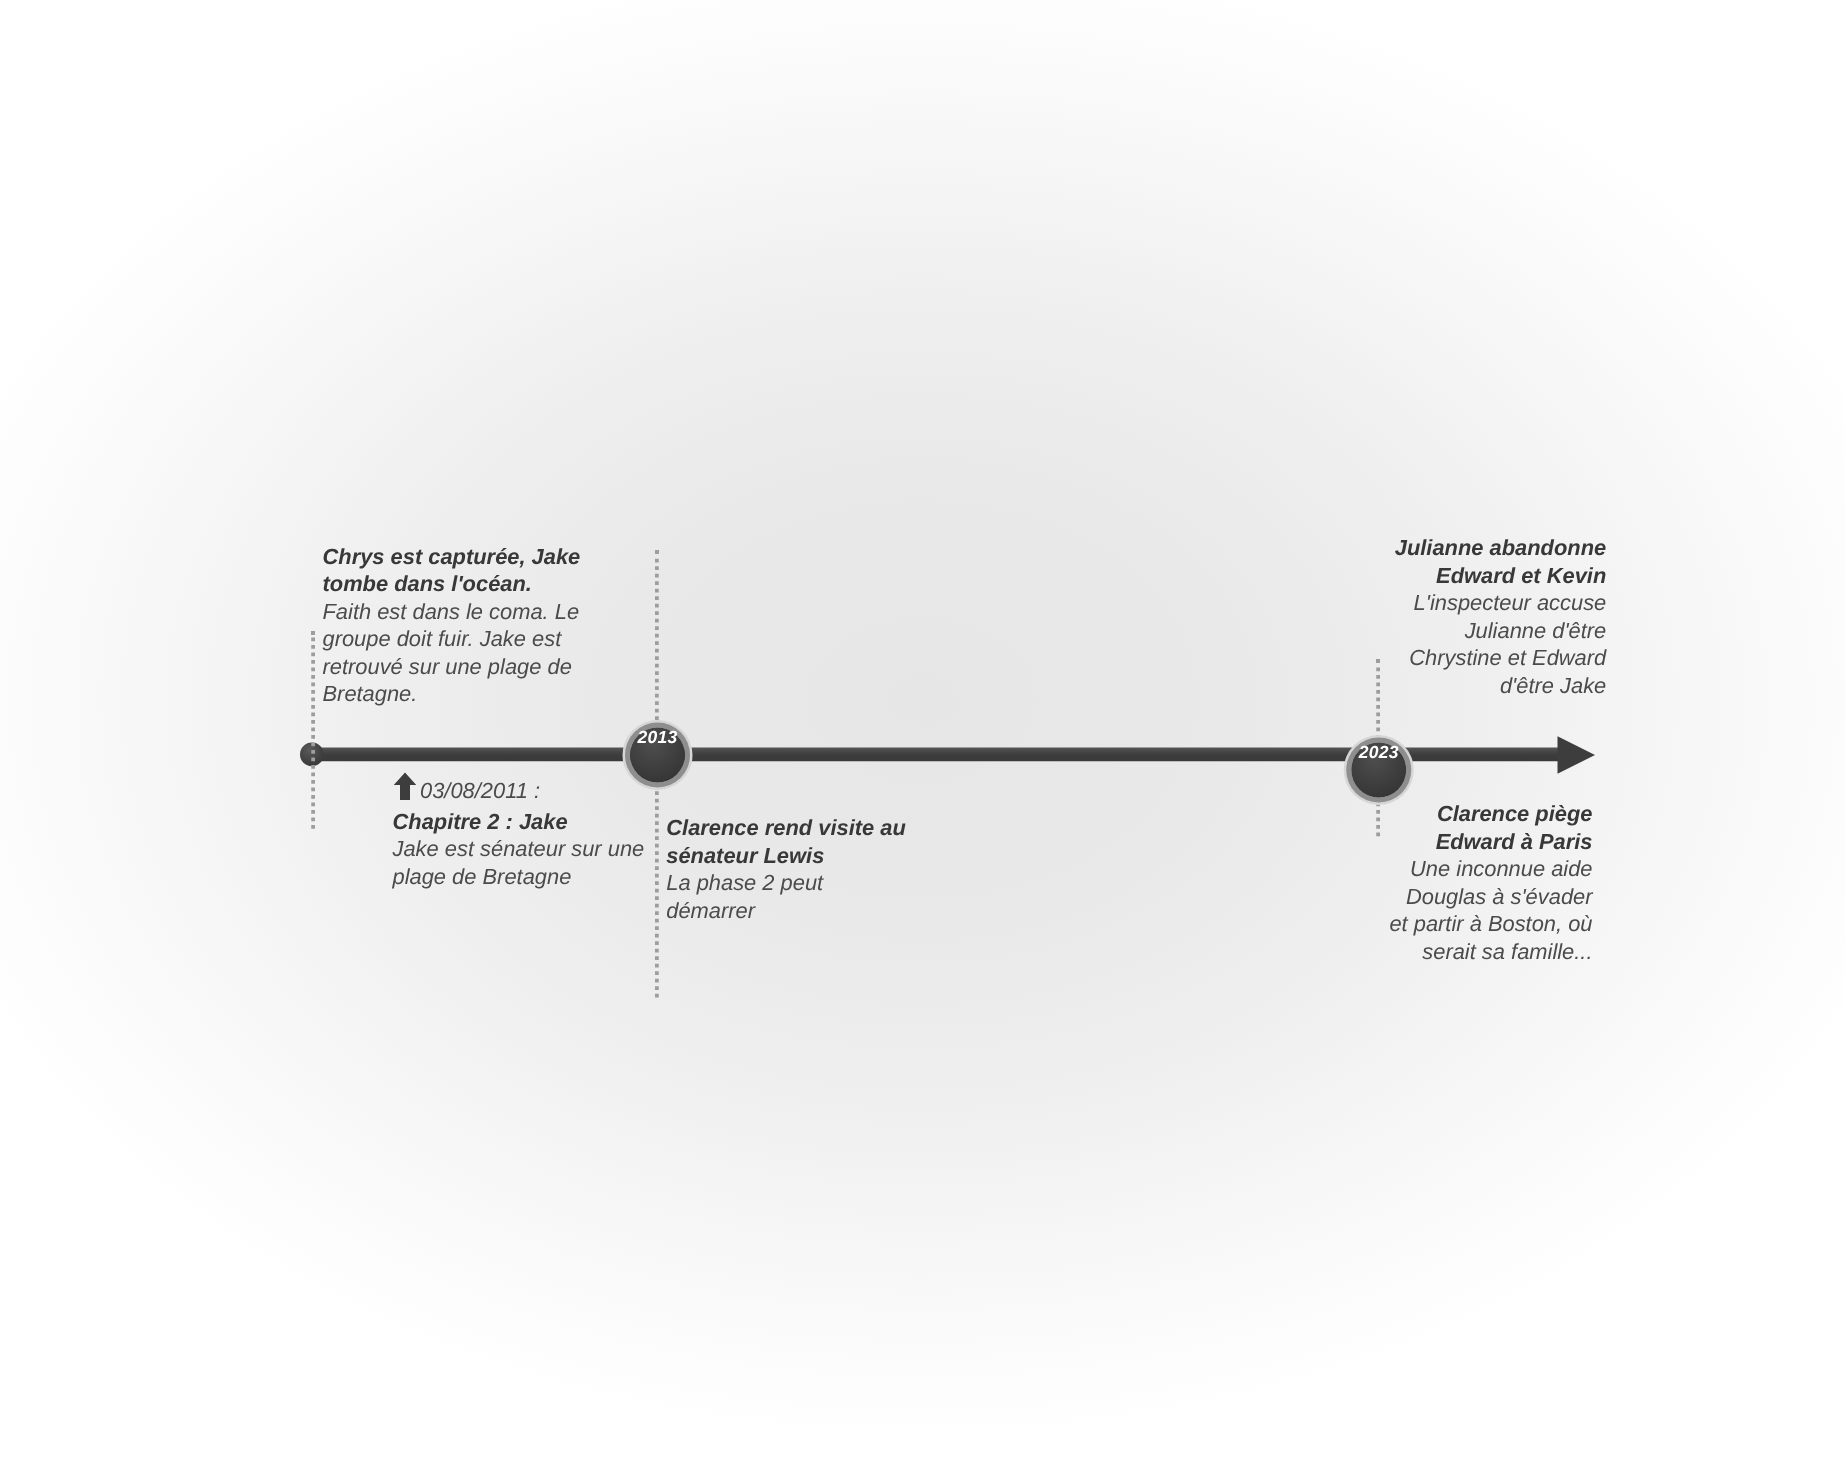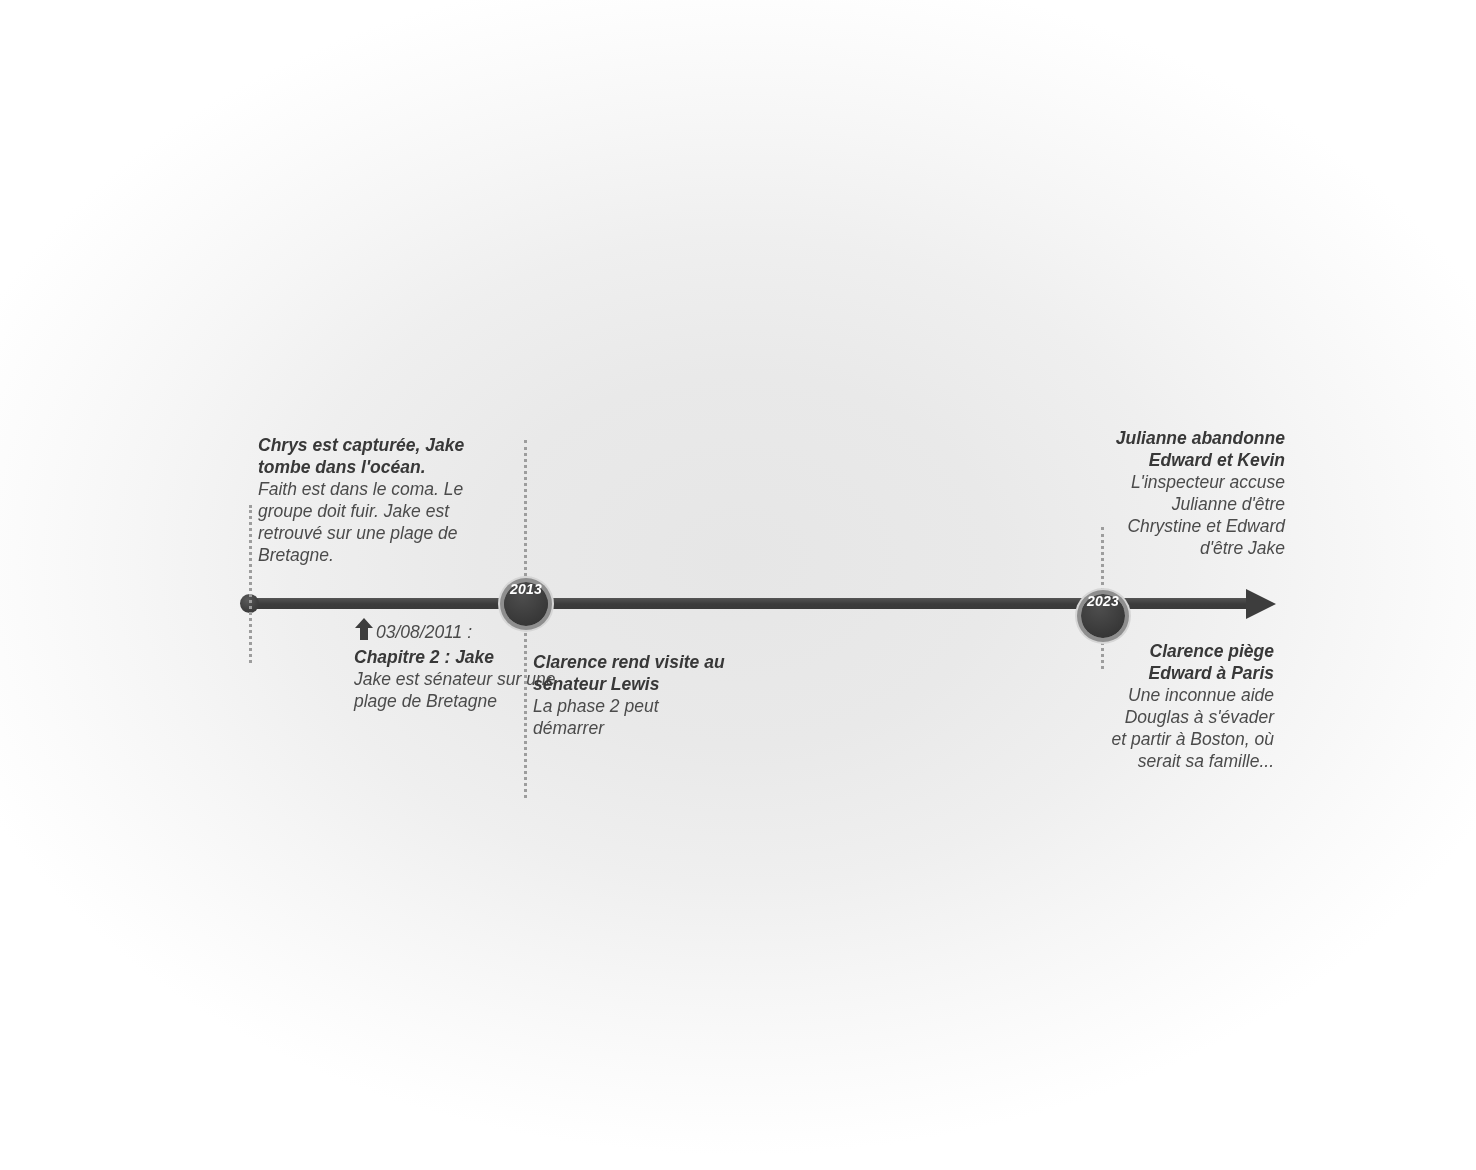--- a/index.html
+++ b/index.html
@@ -117,21 +117,21 @@
   }
   .up-arrow-icon {
     display: inline-block;
     vertical-align: -3px;
     margin-right: 2px;
   }
 
   .b-1 { left: 258px;  top: 434px;  width: 234px; }
   .b-2 { left: 533px;  top: 440px;  width: 200px; }
   .b-3 { left: 1110px; top: 427px;  width: 175px; text-align: right; }
-  .b-4 { left: 314px;  top: 617px;  width: 215px; margin-left: 40px; }
+  .b-4 { left: 314px;  top: 617px;  width: 215px; }
   .b-5 { left: 533px;  top: 640px;  width: 195px; margin-top: 11px; }
   .b-6 { left: 1109px; top: 640px;  width: 165px; text-align: right; }
 </style>
 </head>
 <body>
 
 <div id="canvas">
 
   <div class="axis-line"></div>
   <div class="axis-start-dot"></div>

